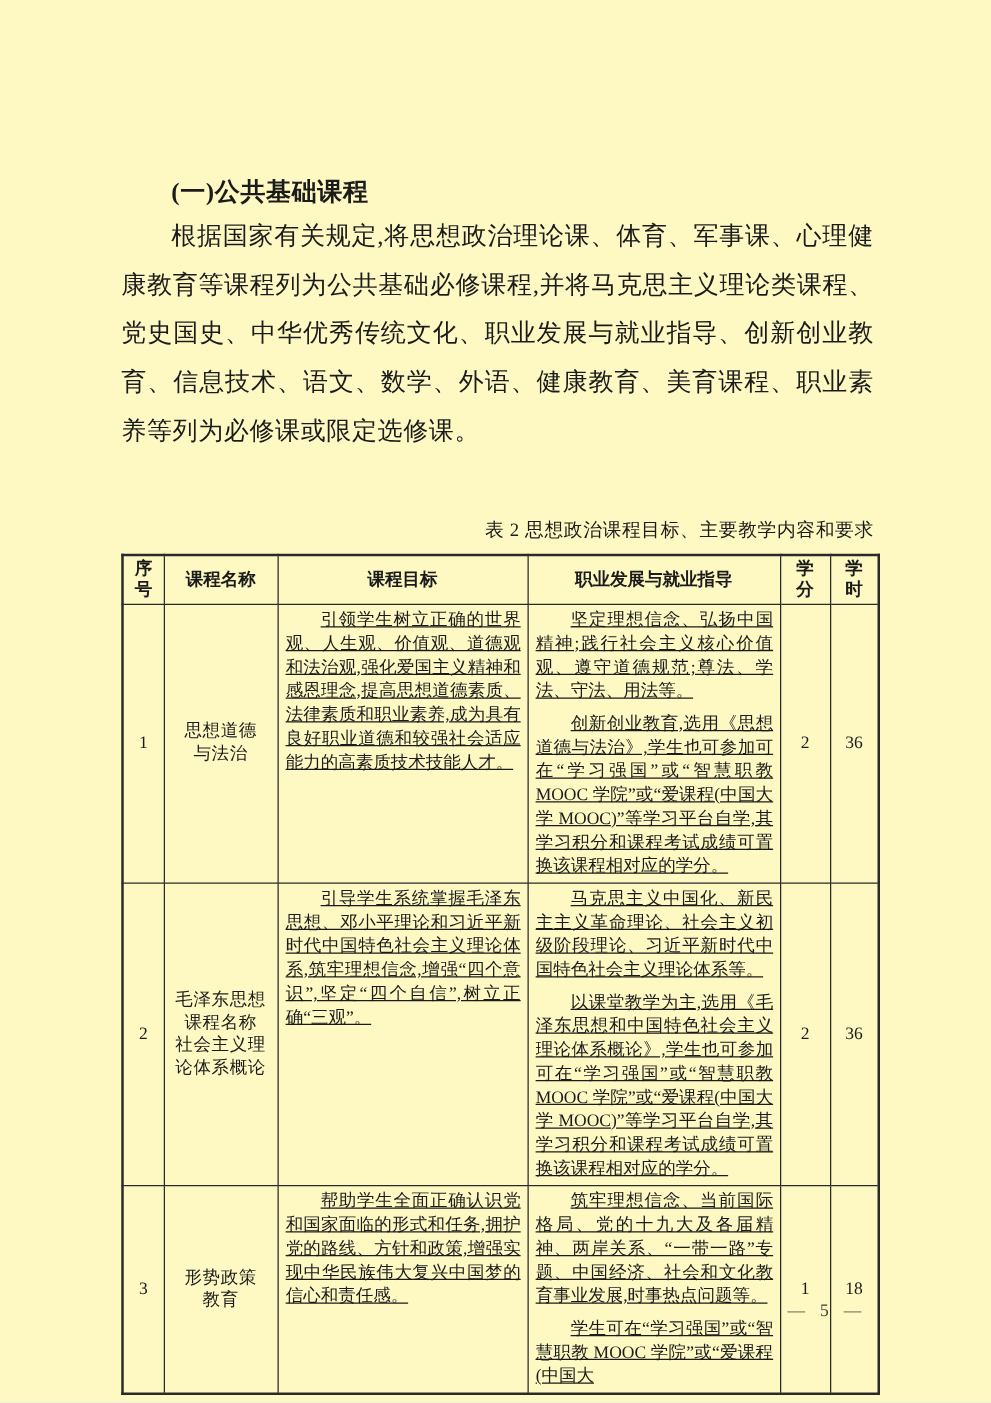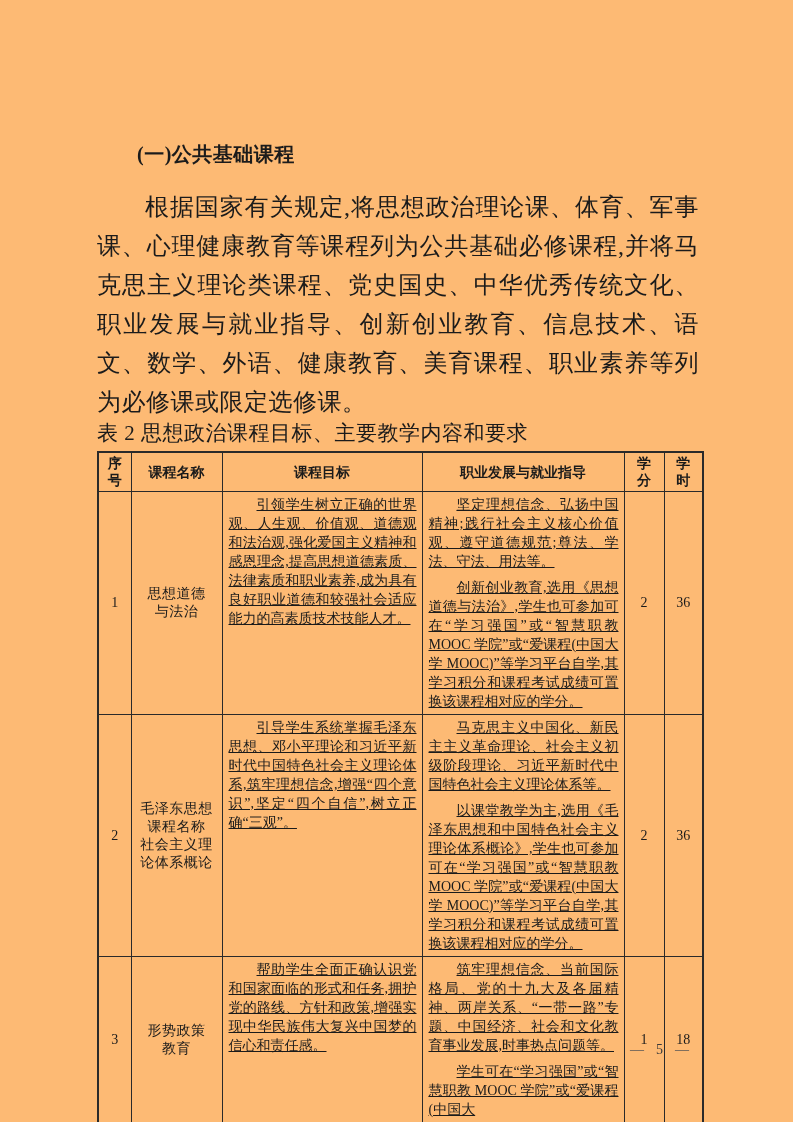--- a/index.html
+++ b/index.html
@@ -2,51 +2,52 @@
 <html><head>
 <meta charset="utf-8">
 <style>
   * { margin: 0; padding: 0; box-sizing: border-box; }
   html, body { background: #e8e8e8; }
   .page {
     position: relative;
     width: 793px;
     height: 1122px;
     margin: 0 auto;
-    background: #fdba74;
+    background: #fef9c3;
     color: #1b1b1b;
     font-family: "Liberation Serif", "DejaVu Serif", serif;
     overflow: hidden;
   }
   .content {
     position: absolute;
     left: 97px;
     top: 0;
     width: 602px;
   }
   .section-heading {
     margin-top: 140px;
     font-size: 20px;
     line-height: 28px;
     font-weight: bold;
     text-indent: 2em;
     letter-spacing: 0.5px;
   }
   .intro-paragraph {
-    margin-top: 20px;
-    font-size: 24px;
+    margin-top: 2px;
+    font-size: 20px;
     line-height: 39px;
     text-align: justify;
     text-indent: 2em;
     letter-spacing: 0.5px;
   }
   .table-caption {
-    font-size: 21px;
+    margin-top: 49px;
+    font-size: 15px;
     line-height: 22px;
-    text-align: left;
+    text-align: right;
     letter-spacing: 0.5px;
   }
   table.curriculum {
     margin-top: 7px;
     width: 605px;
     border-collapse: collapse;
     table-layout: fixed;
     border: 2px solid #2a2a2a;
   }
   table.curriculum th, table.curriculum td {

